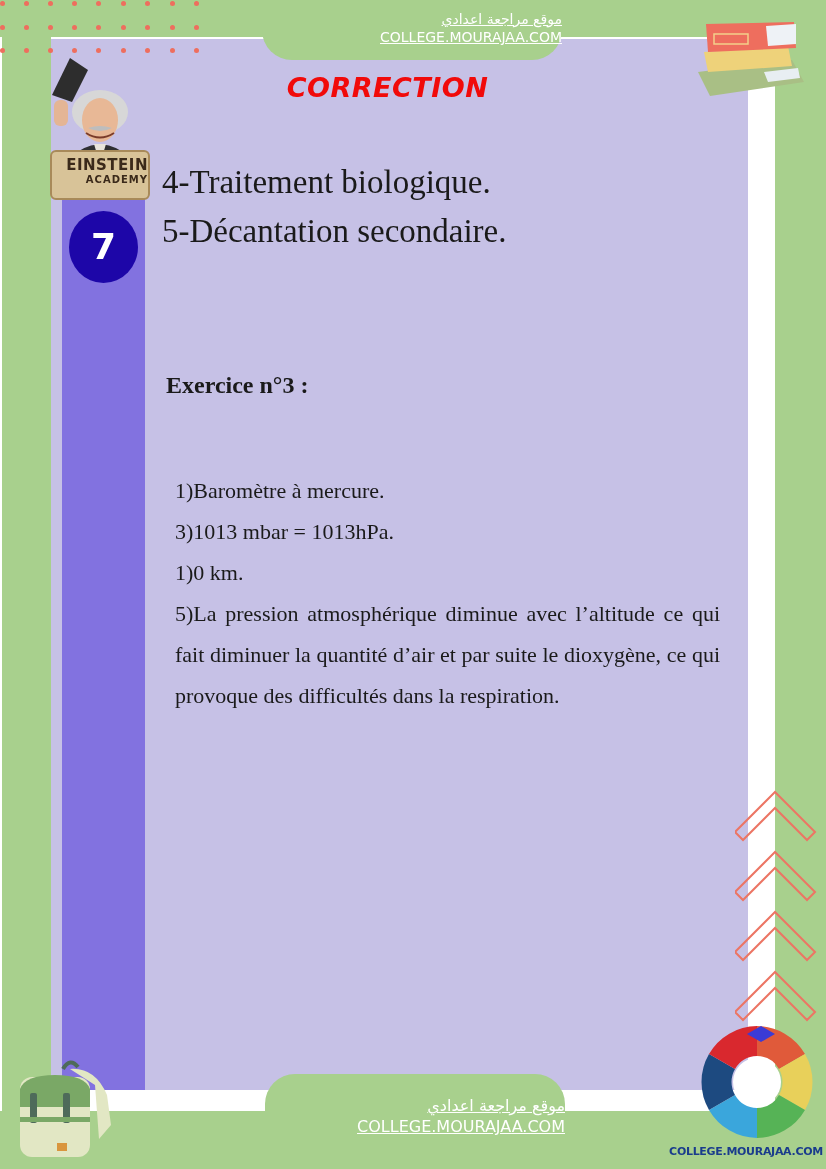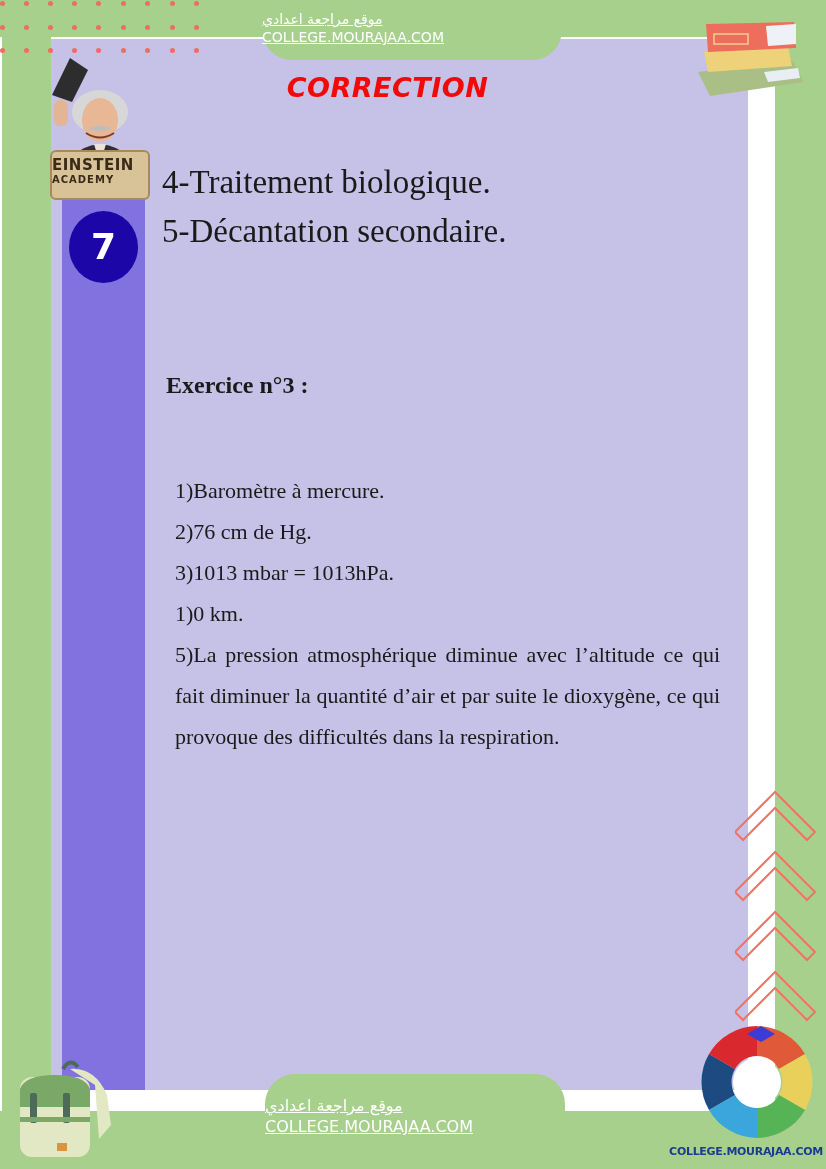--- a/index.html
+++ b/index.html
@@ -18,41 +18,41 @@
     background: #c6c1e6;
   }
   .purple-strip {
     position: absolute; left: 62px; top: 195px; width: 83px; height: 895px;
     background: #8272e0;
   }
   .dots { position: absolute; left: 0; top: 0; width: 210px; height: 56px; }
   .dot { position: absolute; width: 5px; height: 5px; border-radius: 50%; background: #ee6e5e; }
 
   .tab {
-    position: absolute; background: #a8d08d; color: #fff; text-align: left;
+    position: absolute; background: #a8d08d; color: #fff; text-align: right;
     font-family: "DejaVu Sans", sans-serif; text-decoration: underline;
   }
   .tab-top { left: 262px; top: 0; width: 300px; height: 60px; border-radius: 0 0 30px 30px; }
   .tab-top .ar { font-size: 14px; line-height: 18px; margin-top: 10px; }
   .tab-top .en { font-size: 14px; line-height: 18px; }
   .tab-bottom { left: 265px; top: 1074px; width: 300px; height: 95px; border-radius: 30px 30px 0 0; }
   .tab-bottom .ar { font-size: 16px; line-height: 20px; margin-top: 22px; }
   .tab-bottom .en { font-size: 16px; line-height: 22px; }
 
   .correction {
     position: absolute; left: 270px; top: 72px; width: 235px; text-align: center;
     font-family: "DejaVu Sans", sans-serif; font-weight: bold; font-style: italic;
     font-size: 27px; color: #f10a0a; letter-spacing: 0.5px;
   }
 
   .einstein { position: absolute; left: 50px; top: 40px; width: 100px; height: 160px; }
   .badge {
     position: absolute; left: 50px; top: 150px; width: 96px; height: 46px;
     background: #d8c398; border: 2px solid #a88a5a; border-radius: 6px;
-    text-align: left; color: #3b2a1a; font-family: "DejaVu Sans", sans-serif; font-weight: bold;
+    text-align: right; color: #3b2a1a; font-family: "DejaVu Sans", sans-serif; font-weight: bold;
   }
   .badge .b1 { font-size: 15px; line-height: 18px; margin-top: 4px; letter-spacing: 0.5px; }
   .badge .b2 { font-size: 10px; line-height: 12px; letter-spacing: 1px; }
 
   .page-num {
     position: absolute; left: 69px; top: 211px; width: 69px; height: 72px; border-radius: 50%;
     background: #1d06a8; color: #fff; font-family: "DejaVu Sans", sans-serif;
     font-weight: bold; font-size: 36px; line-height: 72px; text-align: center;
   }
 
@@ -140,21 +140,20 @@
 
 <div class="steps">
   <div class="step">4-Traitement biologique.</div>
   <div class="step">5-Décantation secondaire.</div>
 </div>
 
 <div class="exercise-title">Exercice n°3 :</div>
 
 <div class="answers">
   <div class="answer">1)Baromètre à mercure.</div>
-  <div class="answer">2)76 cm de Hg.</div>
   <div class="answer">3)1013 mbar = 1013hPa.</div>
   <div class="answer">1)0 km.</div>
   <div class="answer justify">5)La pression atmosphérique diminue avec l’altitude ce qui fait diminuer la quantité d’air et par suite le dioxygène, ce qui provoque des difficultés dans la respiration.</div>
 </div>
 
 <svg class="books" viewBox="0 0 120 90">
   <path d="M6 62 L100 50 L112 72 L18 86 Z" fill="#a9bf85"></path>
   <path d="M72 62 L106 58 L108 68 L76 72 Z" fill="#e8eef2"></path>
   <path d="M12 42 L96 36 L100 56 L16 62 Z" fill="#eed27a"></path>
   <path d="M14 14 L102 12 L104 38 L16 42 Z" fill="#ee6e5e"></path>

